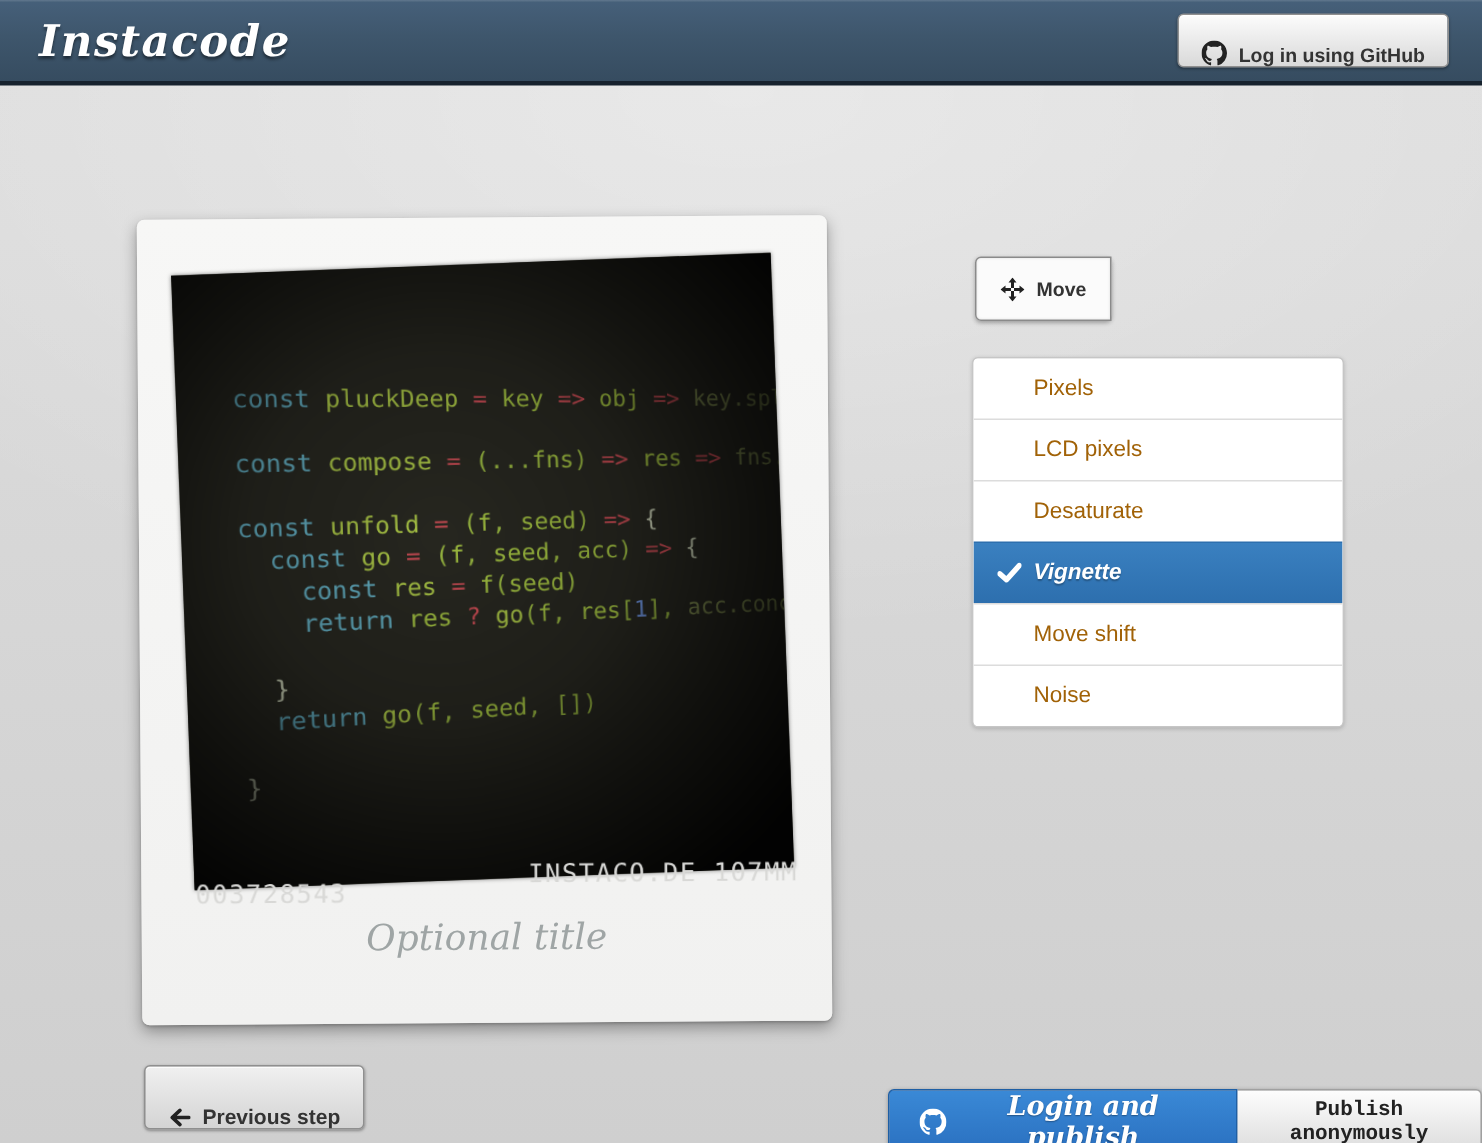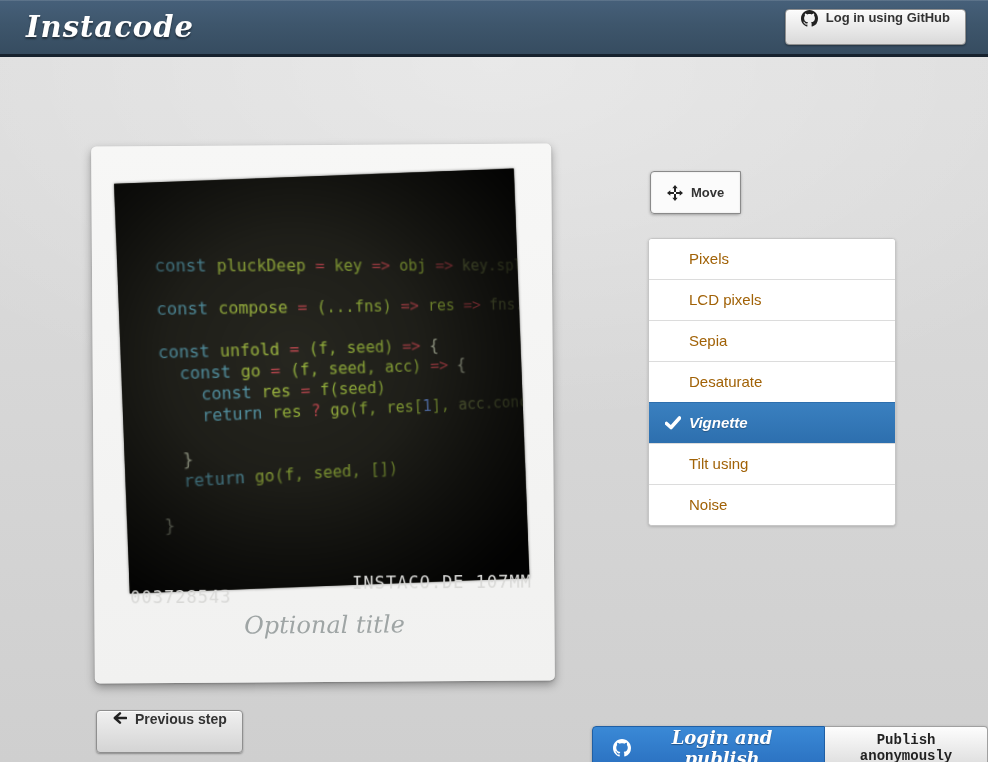--- a/index.html
+++ b/index.html
@@ -17,21 +17,21 @@
   
   .navbar{position:absolute;left:0;top:0;width:100%;height:57px;
     background:linear-gradient(180deg,#46607a 0%,#3e566c 45%,#364c60 100%);
     border-bottom:3px solid #17222e;
     box-shadow:inset 0 1px 0 rgba(255,255,255,.12);
     display:flex;align-items:center;justify-content:space-between;box-sizing:border-box;
   }
   .logo{margin-left:26px;color:#fff;font-family:"DejaVu Serif",serif;
     font-style:italic;font-weight:bold;font-size:29px;letter-spacing:1px;
     text-shadow:0 2px 2px rgba(0,0,0,.45);}
-  .btn{display:inline-flex;align-items:flex-start;gap:8px;cursor:pointer;
+  .btn{display:inline-flex;align-items:flex-end;gap:8px;cursor:pointer;
     border-radius:4px;font-weight:bold;color:#333;font-size:13px;
     background:linear-gradient(180deg,#fcfcfc,#d9d9d9);
     border:1px solid #8f8f8f;box-shadow:0 1px 2px rgba(0,0,0,.35), inset 0 1px 0 rgba(255,255,255,.8);
     padding:0 15px;height:36px;box-sizing:border-box;}
   .gh-btn{margin-right:22px;}
 
   
   .polaroid{position:absolute;left:93px;top:145px;width:460px;height:537px;
     background:linear-gradient(180deg,#f7f7f6,#f1f1f0);
     border-radius:5px;box-shadow:0 4px 10px rgba(0,0,0,.35),0 1px 2px rgba(0,0,0,.2);
@@ -132,26 +132,25 @@
           <path d="M24 12 L19 8 V10.5 H13.5 V13.5 H19 V16 Z"></path>
         </svg>
       </span>
       <span>Move</span>
     </button>
   </div>
 
   <div class="filter-list">
       <div class="filter-item"><span>Pixels</span></div>
       <div class="filter-item"><span>LCD pixels</span></div>
-      <div class="filter-item"><span>Sepia</span></div>
       <div class="filter-item"><span>Desaturate</span></div>
       <div class="filter-item selected"><span class="check icon"><svg width="16" height="16" viewBox="0 0 16 16">
             <path d="M1.5 8.5 L6 12.5 L14.5 3" fill="none" stroke="#fff" stroke-width="3.6" stroke-linecap="round" stroke-linejoin="round"></path>
           </svg></span><span>Vignette</span></div>
-      <div class="filter-item"><span>Tilt using</span></div>
+      <div class="filter-item"><span>Move shift</span></div>
       <div class="filter-item"><span>Noise</span></div>
     </div>
 
   <button class="btn prev-btn">
     <span class="icon">
       <svg width="15" height="14" viewBox="0 0 16 14">
         <path d="M15 7 H4 M8.5 2 L3 7 L8.5 12" fill="none" stroke="#222" stroke-width="2.6" stroke-linecap="round" stroke-linejoin="round"></path>
       </svg>
     </span>
     <span>Previous step</span>

